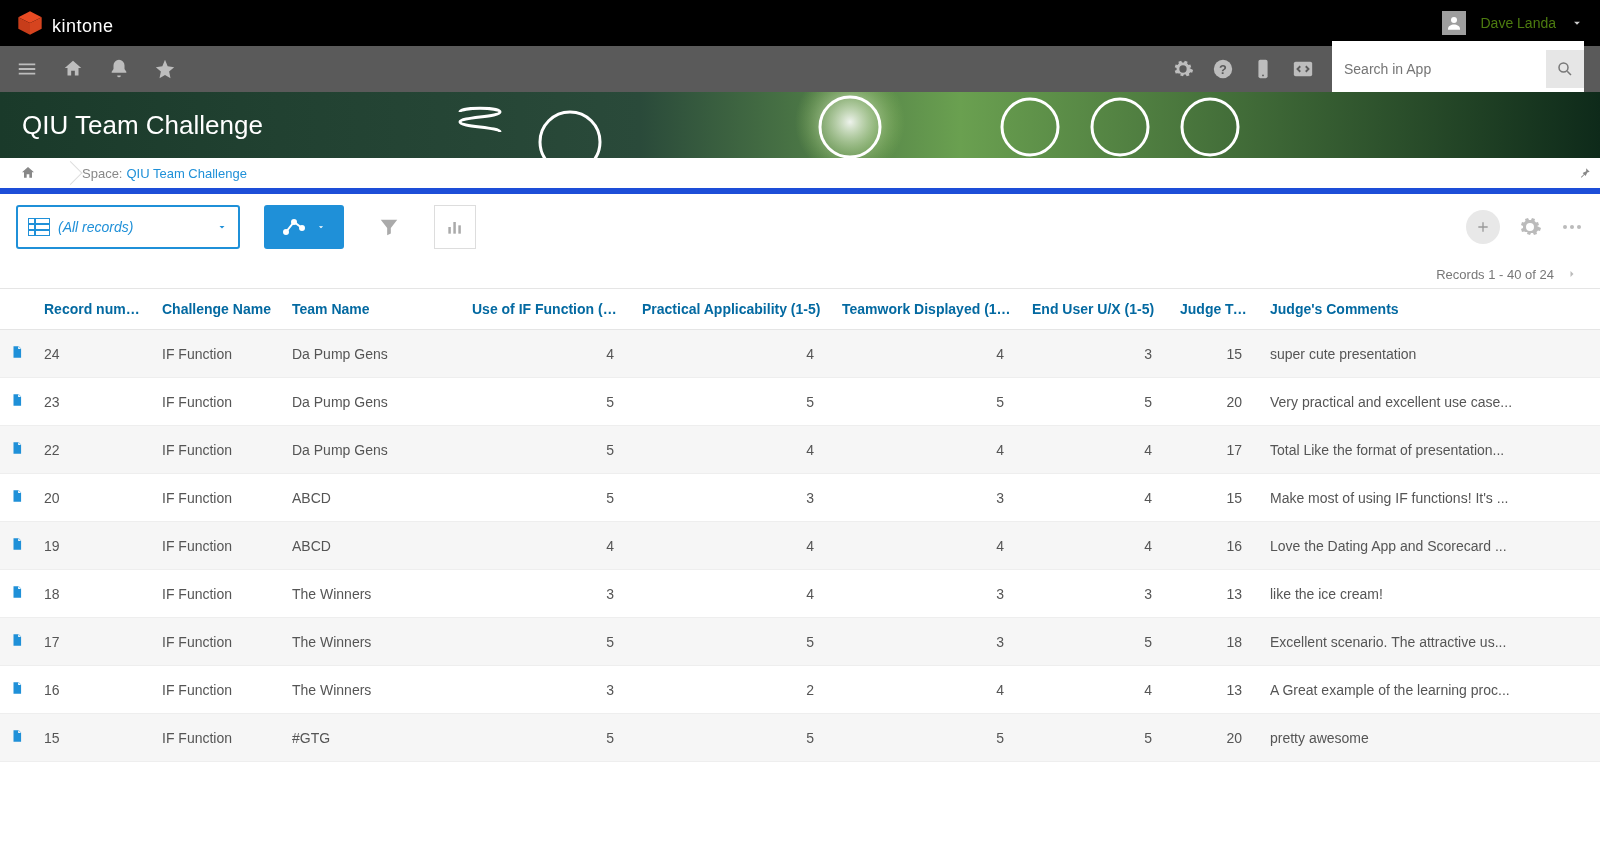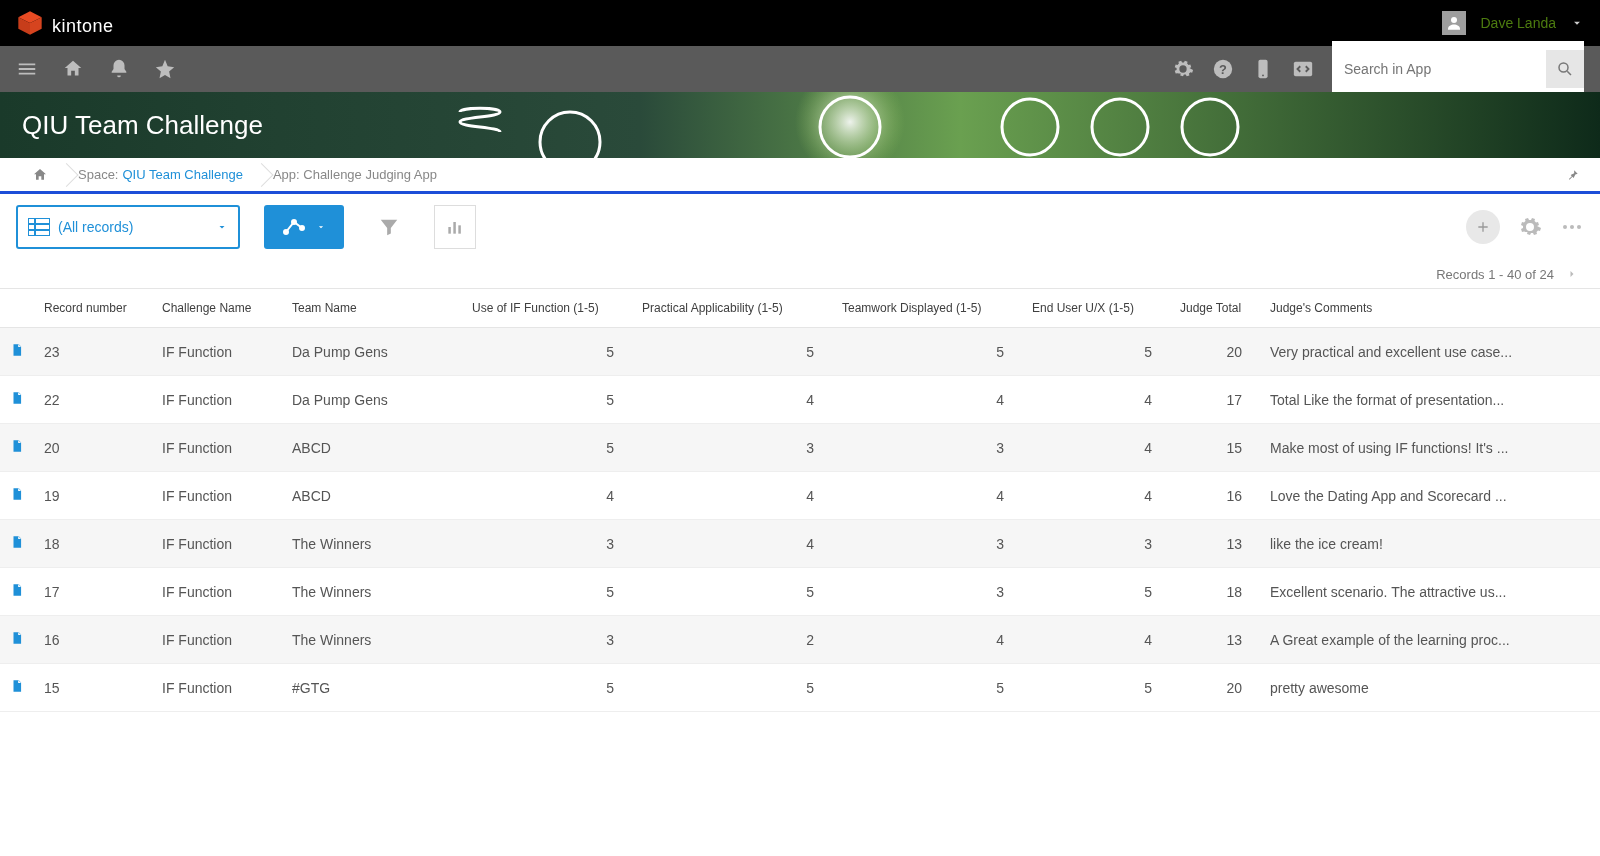--- a/index.html
+++ b/index.html
@@ -22,43 +22,43 @@
   .search-box { display:flex; align-items:center; background:#fff; height:56px; width:252px; }
   .search-box input { border:none; outline:none; flex:1; padding:0 12px; font-size:14px; color:#666; }
   .search-btn { width:38px; height:38px; background:#e6e6e6; display:flex; align-items:center; justify-content:center; cursor:pointer; }
 
   
   .hero { height:66px; position:relative; overflow:hidden; background: linear-gradient(90deg, #1a3a2a 0%, #2a4a3a 40%, #6aa050 60%, #0e2a1a 100%); display:flex; align-items:center; padding-left:22px; }
   .hero-title { color:#fff; font-size:26px; font-weight:400; z-index:2; }
   .hero-doodle { position:absolute; }
   
   
-  .breadcrumb { height:36px; display:flex; align-items:center; padding:0 20px; border-bottom:3px solid #1d4ed8; color:#888; font-size:13px; gap:0; position:relative;}
+  .breadcrumb { height:36px; display:flex; align-items:center; padding:0 8px; border-bottom:6px solid #1d4ed8; color:#888; font-size:13px; gap:16px; position:relative;}
   .bc-seg { display:flex; align-items:center; padding:0 18px 0 12px; height:100%; position:relative; border-right:0; }
   .bc-seg + .bc-seg::before { content:""; position:absolute; left:-8px; top:50%; transform:translateY(-50%) rotate(45deg); width:16px; height:16px; border-top:1px solid #ddd; border-right:1px solid #ddd; background:#fff; }
   .bc-link { color:#1f90d8; }
   .bc-home { width:16px; height:16px; fill:#888; }
   .pin { margin-left:auto; width:14px; height:14px; fill:#888; cursor:pointer; }
   
   
-  .toolbar { height:66px; display:flex; align-items:center; padding:10px 16px; gap:24px; }
+  .toolbar { height:66px; display:flex; align-items:center; padding:10px 16px; gap:24px;font-style:italic; }
   .view-select { display:flex; align-items:center; border:2px solid #1f90d8; border-radius:3px; height:44px; background:#fff; overflow:hidden;}
   .view-select-main { display:flex; align-items:center; gap:8px; padding:0 10px; width:220px; color:#1f90d8; }
   .graph-btn { background:#1f90d8; height:44px; width:80px; display:flex; align-items:center; justify-content:center; gap:6px; border-radius:3px; cursor:pointer;}
   .tool-btn { height:44px; width:42px; display:flex; align-items:center; justify-content:center; cursor:pointer;}
   .tool-btn.boxed { border:1px solid #ddd; }
   .toolbar-right { margin-left:auto; display:flex; align-items:center; gap:18px; }
   .circle-btn { width:34px; height:34px; border-radius:50%; background:#e8e8e8; display:flex; align-items:center; justify-content:center; cursor:pointer;}
   
   
   .rec-count { display:flex; justify-content:flex-end; align-items:center; padding:6px 22px; color:#777; font-size:13px; gap:12px;}
   
   
   table { border-collapse:collapse; width:100%; table-layout:fixed;}
-  th { text-align:left; font-weight:400; color:#404040; padding:12px 10px; border-top:1px solid #e5e5e5; border-bottom:1px solid #e5e5e5; white-space:nowrap; overflow:hidden; text-overflow:ellipsis; font-size:12px;}
+  th { text-align:left; font-weight:700; color:#0369a1; padding:12px 10px; border-top:1px solid #e5e5e5; border-bottom:1px solid #e5e5e5; white-space:nowrap; overflow:hidden; text-overflow:ellipsis; font-size:14px;}
   td { padding:14px 10px; border-bottom:1px solid #eee; color:#555; white-space:nowrap; overflow:hidden; text-overflow:ellipsis; font-size:14px;}
   tbody tr:nth-child(odd) { background:#f6f6f6; }
   .col-icon { width:34px; text-align:center; }
   .doc-icon { width:14px; height:16px; fill:#1f90d8; }
   .num { text-align:right; padding-right:18px;}
   
   .col-recnum { width:118px; }
   .col-challenge { width:130px; }
   .col-team { width:170px; }
   .col-judge { width:10px; }
@@ -169,23 +169,20 @@
 
 <div class="breadcrumb">
   <div class="bc-seg">
     <svg class="bc-home" viewBox="0 0 24 24">
         <path d="M12 3l9 8h-3v8h-4v-5h-4v5H6v-8H3z"></path>
       </svg>
   </div>
   <div class="bc-seg">
     <span>Space: </span>
     <span class="bc-link" style="margin-left:4px">QIU Team Challenge</span>
-  </div>
-  <div class="bc-seg">
-    <span>App: Challenge Judging App</span>
   </div>
   <svg class="pin" viewBox="0 0 24 24">
       <path d="M14 4l6 6-4 1-3 6-2-2-5 5-1-1 5-5-2-2 6-3z"></path>
     </svg>
 </div>
 
 <div class="toolbar">
   <div class="view-select">
     <div class="view-select-main">
       <svg width="22" height="18" viewBox="0 0 22 18">
@@ -274,20 +271,35 @@
       <th>End User U/X (1-5)</th>
       <th>Judge Total</th>
       <th>Judge's Comments</th>
     </tr>
   </thead>
   <tbody id="tbody">
       <tr>
     <td class="col-icon"><svg class="doc-icon" viewBox="0 0 24 24">
             <path d="M6 2h9l4 4v16H6zM14 2v5h5"></path>
           </svg></td>
+    <td>24</td>
+    <td>IF Function</td>
+    <td>Da Pump Gens</td>
+    <td></td>
+    <td class="num">4</td>
+    <td class="num">4</td>
+    <td class="num">4</td>
+    <td class="num">3</td>
+    <td class="num">15</td>
+    <td>super cute presentation</td>
+      </tr>
+      <tr>
+    <td class="col-icon"><svg class="doc-icon" viewBox="0 0 24 24">
+            <path d="M6 2h9l4 4v16H6zM14 2v5h5"></path>
+          </svg></td>
     <td>23</td>
     <td>IF Function</td>
     <td>Da Pump Gens</td>
     <td></td>
     <td class="num">5</td>
     <td class="num">5</td>
     <td class="num">5</td>
     <td class="num">5</td>
     <td class="num">20</td>
     <td>Very practical and excellent use case...</td>

